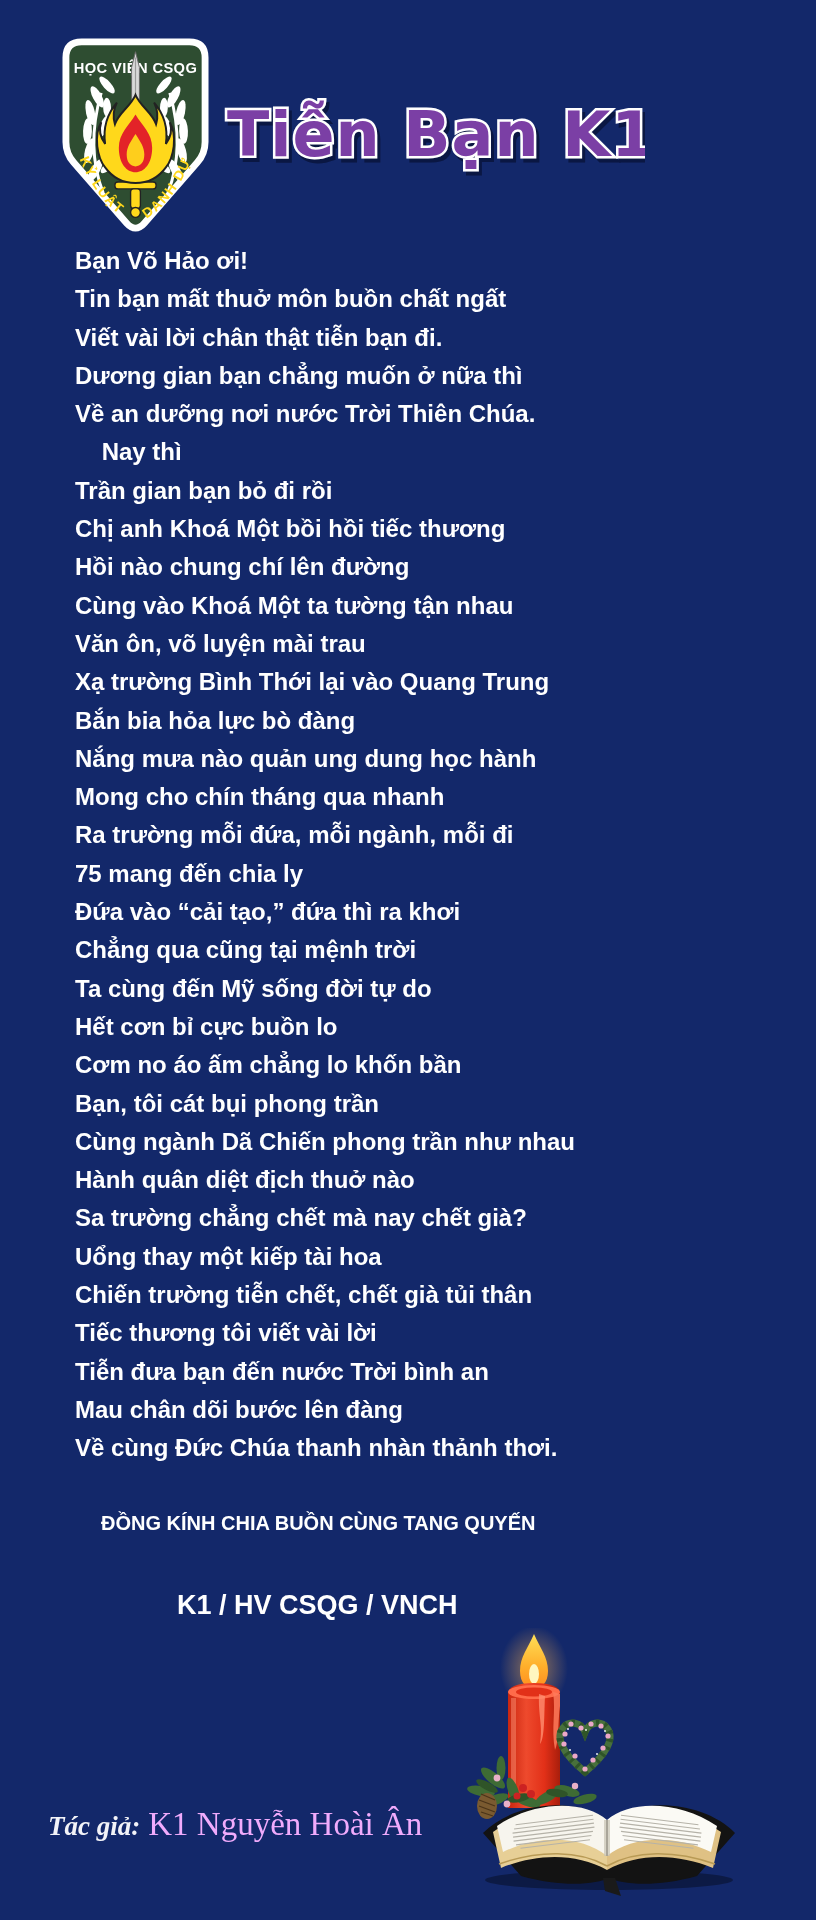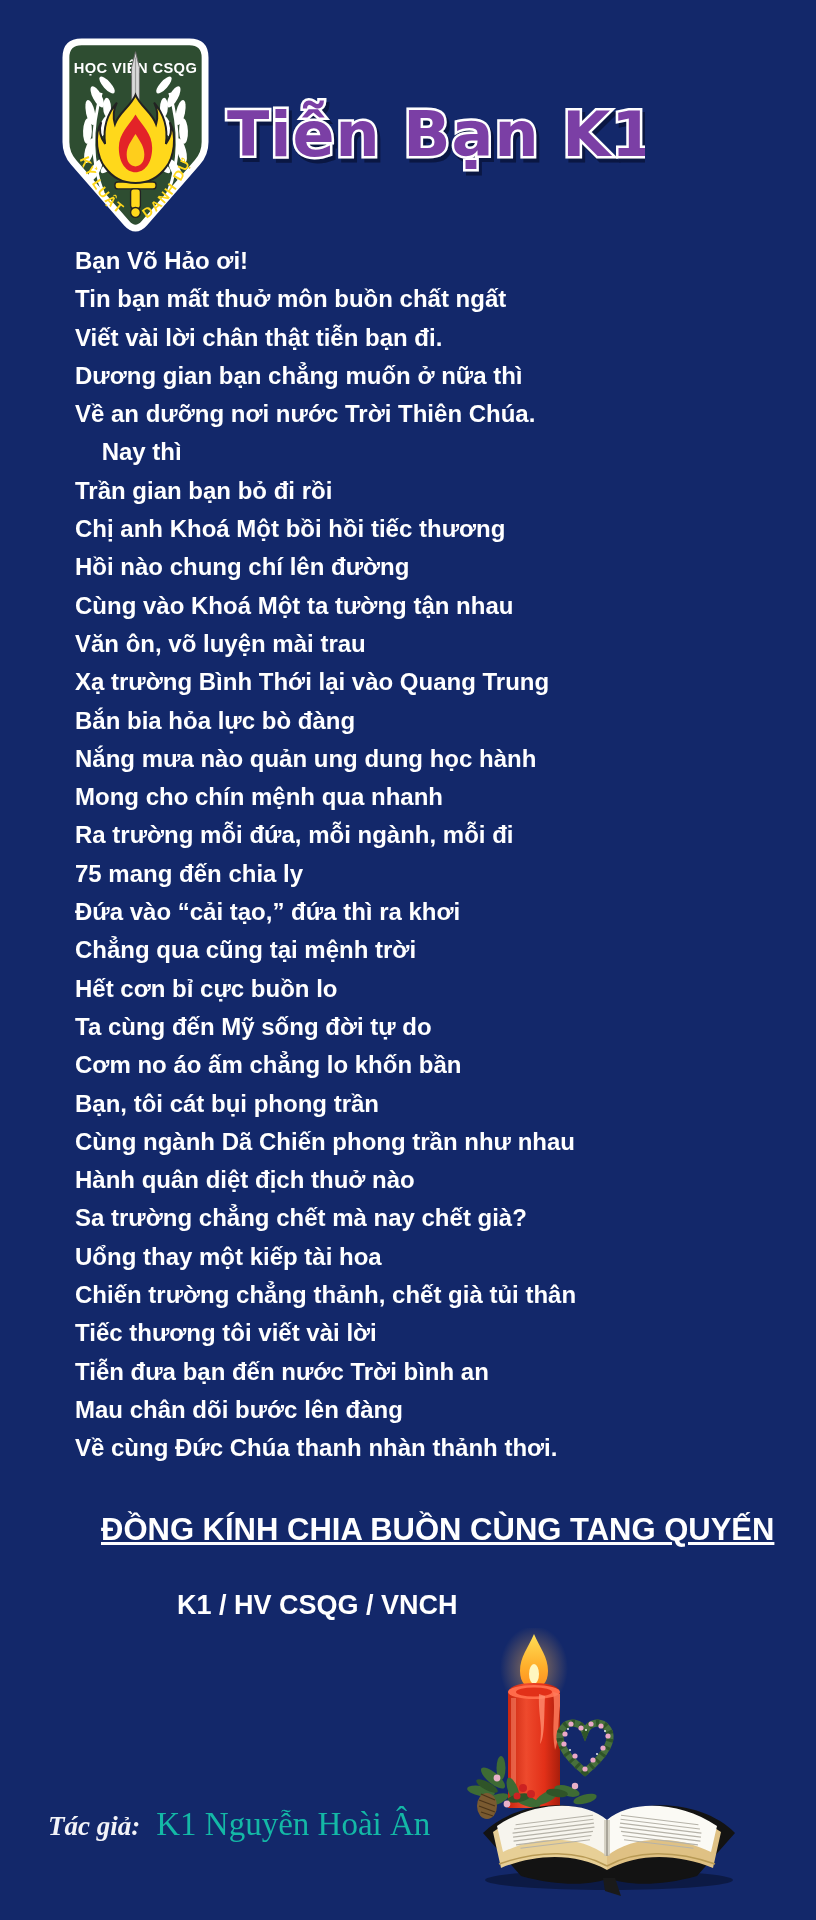--- a/index.html
+++ b/index.html
@@ -31,37 +31,37 @@
   
   .poem {
     position:absolute; left:75px; top:242px; width:700px;
     color:#ffffff; font-weight:bold; font-size:24px; line-height:38.3px;
   }
   .poem-line { white-space:pre-wrap; }
 
   
   .condolence-1 {
     position:absolute; left:101px; top:1512px;
-    color:#ffffff; font-weight:bold; font-size:31px; white-space:nowrap;text-decoration:underline;
+    color:#ffffff; font-weight:bold; font-size:20px; white-space:nowrap;
   }
   .condolence-2 {
     position:absolute; left:177px; top:1590px;
     color:#ffffff; font-weight:bold; font-size:27px; white-space:nowrap;
   }
 
   
   .illus-svg { position:absolute; left:435px; top:1628px; width:340px; height:275px; }
 
   
   .author {
     position:absolute; left:48px; top:1806px;
     color:#f2f3f8; font-family:"Liberation Serif", serif; white-space:nowrap;
   }
   .author-label { font-style:italic; font-size:27px;font-weight:bold; }
-  .author-name  { font-style:normal; font-size:33px; color:#14b8a6; margin-left:12px; }
+  .author-name  { font-style:normal; font-size:33px; color:#f0abfc; margin-left:4px; }
 </style>
 </head>
 <body style="background: rgb(19, 40, 106);">
 
 <div class="page">
 
   <svg class="badge-svg" viewBox="0 0 150 200">
     <g>
       <path d="M20 4 H130 Q146 4 146 20 V106 Q146 118 138 127 L84 189 Q75 199 66 189 L12 127 Q4 118 4 106 V20 Q4 4 20 4 Z" fill="#2e4d31" stroke="#ffffff" stroke-width="7"></path>
     </g>
@@ -135,34 +135,34 @@
       <div class="poem-line">Về an dưỡng nơi nước Trời Thiên Chúa.</div>
       <div class="poem-line">    Nay thì</div>
       <div class="poem-line">Trần gian bạn bỏ đi rồi</div>
       <div class="poem-line">Chị anh Khoá Một bồi hồi tiếc thương</div>
       <div class="poem-line">Hồi nào chung chí lên đường</div>
       <div class="poem-line">Cùng vào Khoá Một ta tường tận nhau</div>
       <div class="poem-line">Văn ôn, võ luyện mài trau</div>
       <div class="poem-line">Xạ trường Bình Thới lại vào Quang Trung</div>
       <div class="poem-line">Bắn bia hỏa lực bò đàng</div>
       <div class="poem-line">Nắng mưa nào quản ung dung học hành</div>
-      <div class="poem-line">Mong cho chín mệnh qua nhanh</div>
+      <div class="poem-line">Mong cho chín tháng qua nhanh</div>
       <div class="poem-line">Ra trường mỗi đứa, mỗi ngành, mỗi đi</div>
       <div class="poem-line">75 mang đến chia ly</div>
       <div class="poem-line">Đứa vào “cải tạo,” đứa thì ra khơi</div>
       <div class="poem-line">Chẳng qua cũng tại mệnh trời</div>
+      <div class="poem-line">Ta cùng đến Mỹ sống đời tự do</div>
       <div class="poem-line">Hết cơn bỉ cực buồn lo</div>
-      <div class="poem-line">Ta cùng đến Mỹ sống đời tự do</div>
       <div class="poem-line">Cơm no áo ấm chẳng lo khốn bần</div>
       <div class="poem-line">Bạn, tôi cát bụi phong trần</div>
       <div class="poem-line">Cùng ngành Dã Chiến phong trần như nhau</div>
       <div class="poem-line">Hành quân diệt địch thuở nào</div>
       <div class="poem-line">Sa trường chẳng chết mà nay chết già?</div>
       <div class="poem-line">Uổng thay một kiếp tài hoa</div>
-      <div class="poem-line">Chiến trường chẳng thảnh, chết già tủi thân</div>
+      <div class="poem-line">Chiến trường tiễn chết, chết già tủi thân</div>
       <div class="poem-line">Tiếc thương tôi viết vài lời</div>
       <div class="poem-line">Tiễn đưa bạn đến nước Trời bình an</div>
       <div class="poem-line">Mau chân dõi bước lên đàng</div>
       <div class="poem-line">Về cùng Đức Chúa thanh nhàn thảnh thơi.</div>
     </div>
 
   <div class="condolence-1">ĐỒNG KÍNH CHIA BUỒN CÙNG TANG QUYẾN</div>
   <div class="condolence-2">K1 / HV CSQG / VNCH</div>
 
   <svg class="illus-svg" viewBox="0 0 340 275">

